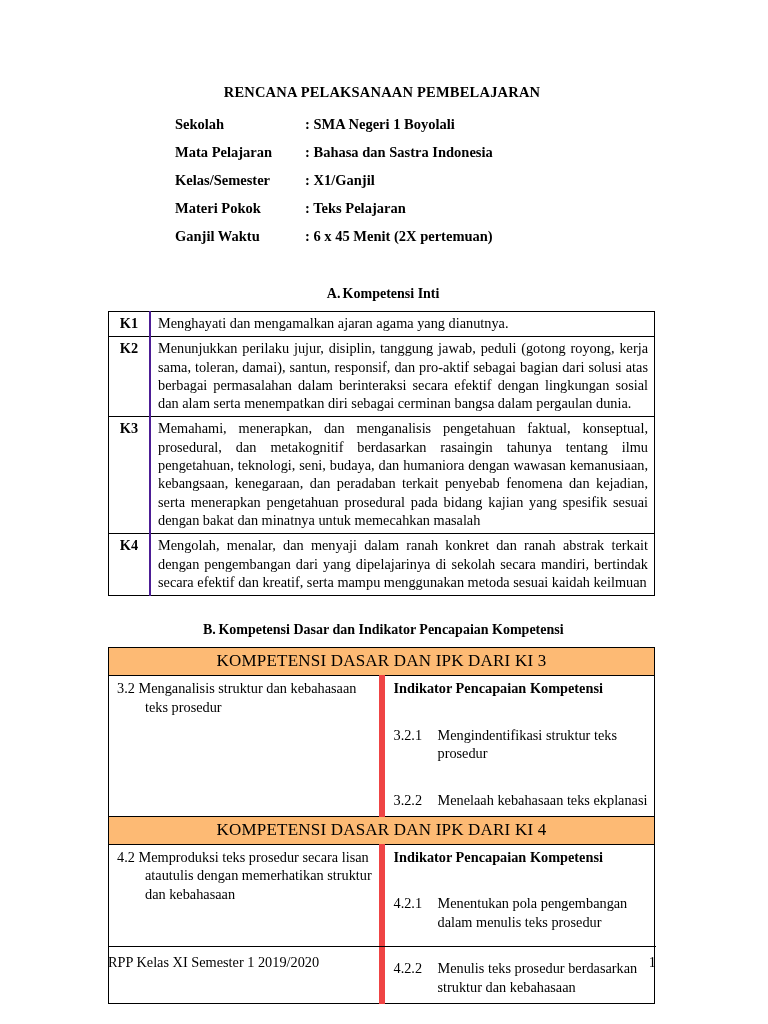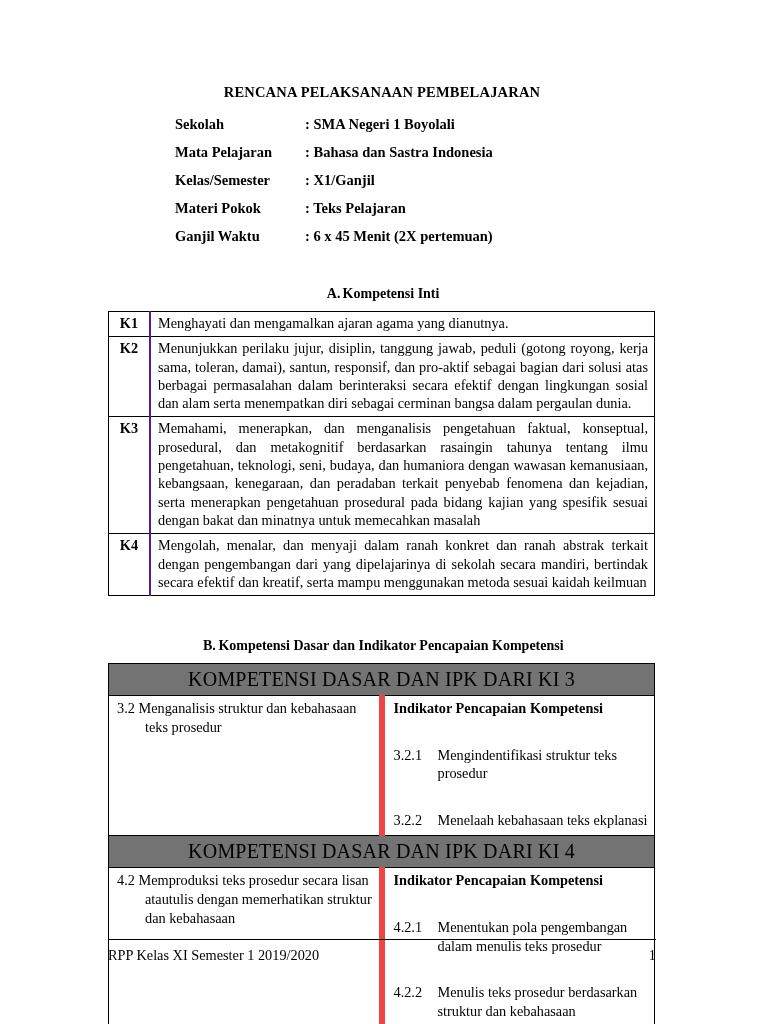--- a/index.html
+++ b/index.html
@@ -52,21 +52,21 @@
 
   
   .section-heading {
     font-weight: bold;
     font-size: 14px;
     margin: 0;
     padding: 0;
     text-align: center;
   }
   .sec-a { margin-top: 30px; }
-  .sec-b { margin-top: 42px; }
+  .sec-b { margin-top: 26px; }
   .section-heading .sec-letter {
     display: inline-block;
     width: 18px;
   }
 
   
   table.ki {
     margin-top: 9px;
     border-collapse: collapse;
     width: 547px;
@@ -99,24 +99,24 @@
     width: 547px;
     table-layout: fixed;
     font-size: 14.3px;
   }
   table.kd td {
     border: 1px solid #000000;
     vertical-align: top;
     line-height: 1.3;
   }
   table.kd td.kd-head {
-    background: #737373;
+    background: #fdba74;
     text-align: center;
     padding: 2px 0 3px 0;
-    font-size: 20px;
+    font-size: 17px;
     letter-spacing: 0.2px;
   }
   table.kd td.kd-left {
     width: 268px;
     padding: 3px 6px 6px 8px;
     border-right: 6px solid #ef4444;
   }
   table.kd td.kd-right {
     padding: 3px 6px 6px 9px;
   }
@@ -140,21 +140,21 @@
     display: inline-block;
     width: 44px;
     text-indent: 0;
   }
 
   
   .footer {
     position: absolute;
     left: 108px;
     right: 108px;
-    bottom: 60px;
+    bottom: 53px;
   }
   .footer-rule {
     border: none;
     border-top: 1.4px solid #000000;
     margin: 0 0 7px 0;
   }
   .footer-row {
     display: flex;
     justify-content: space-between;
     align-items: baseline;

